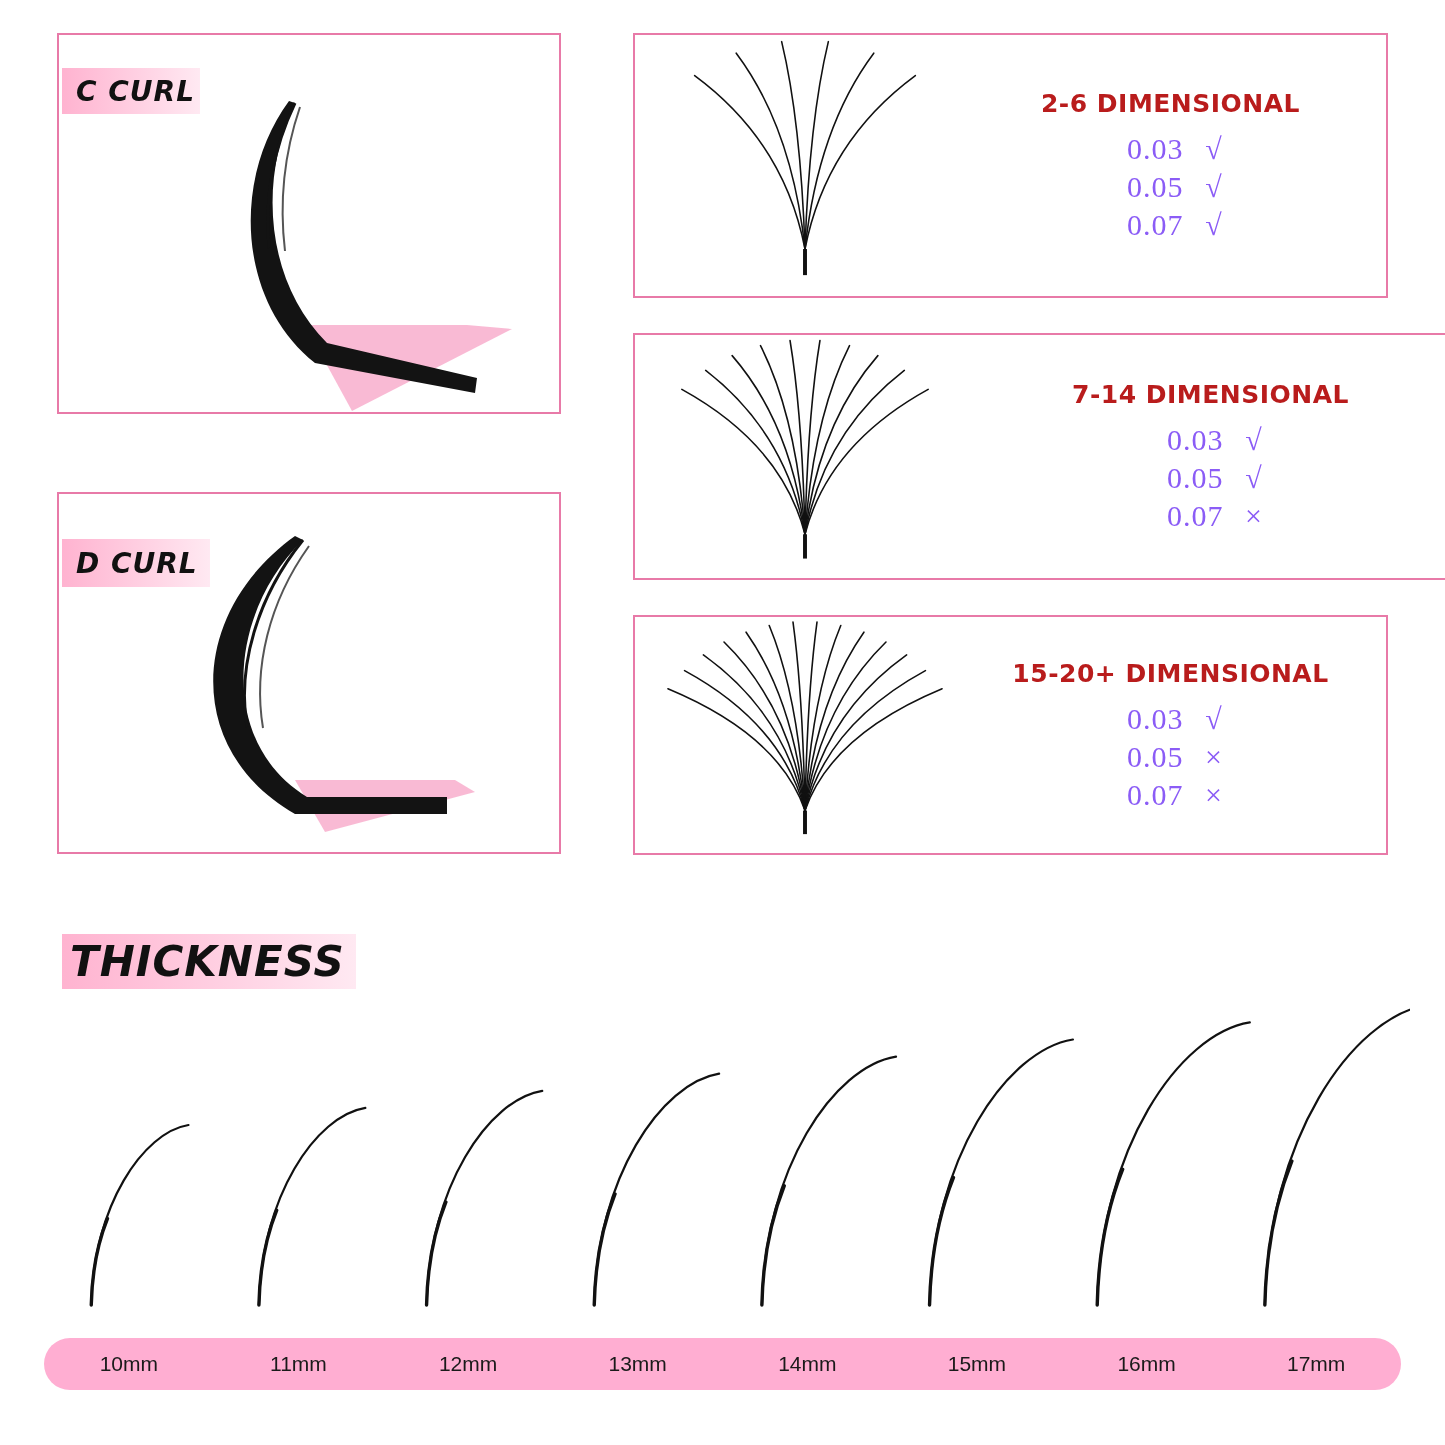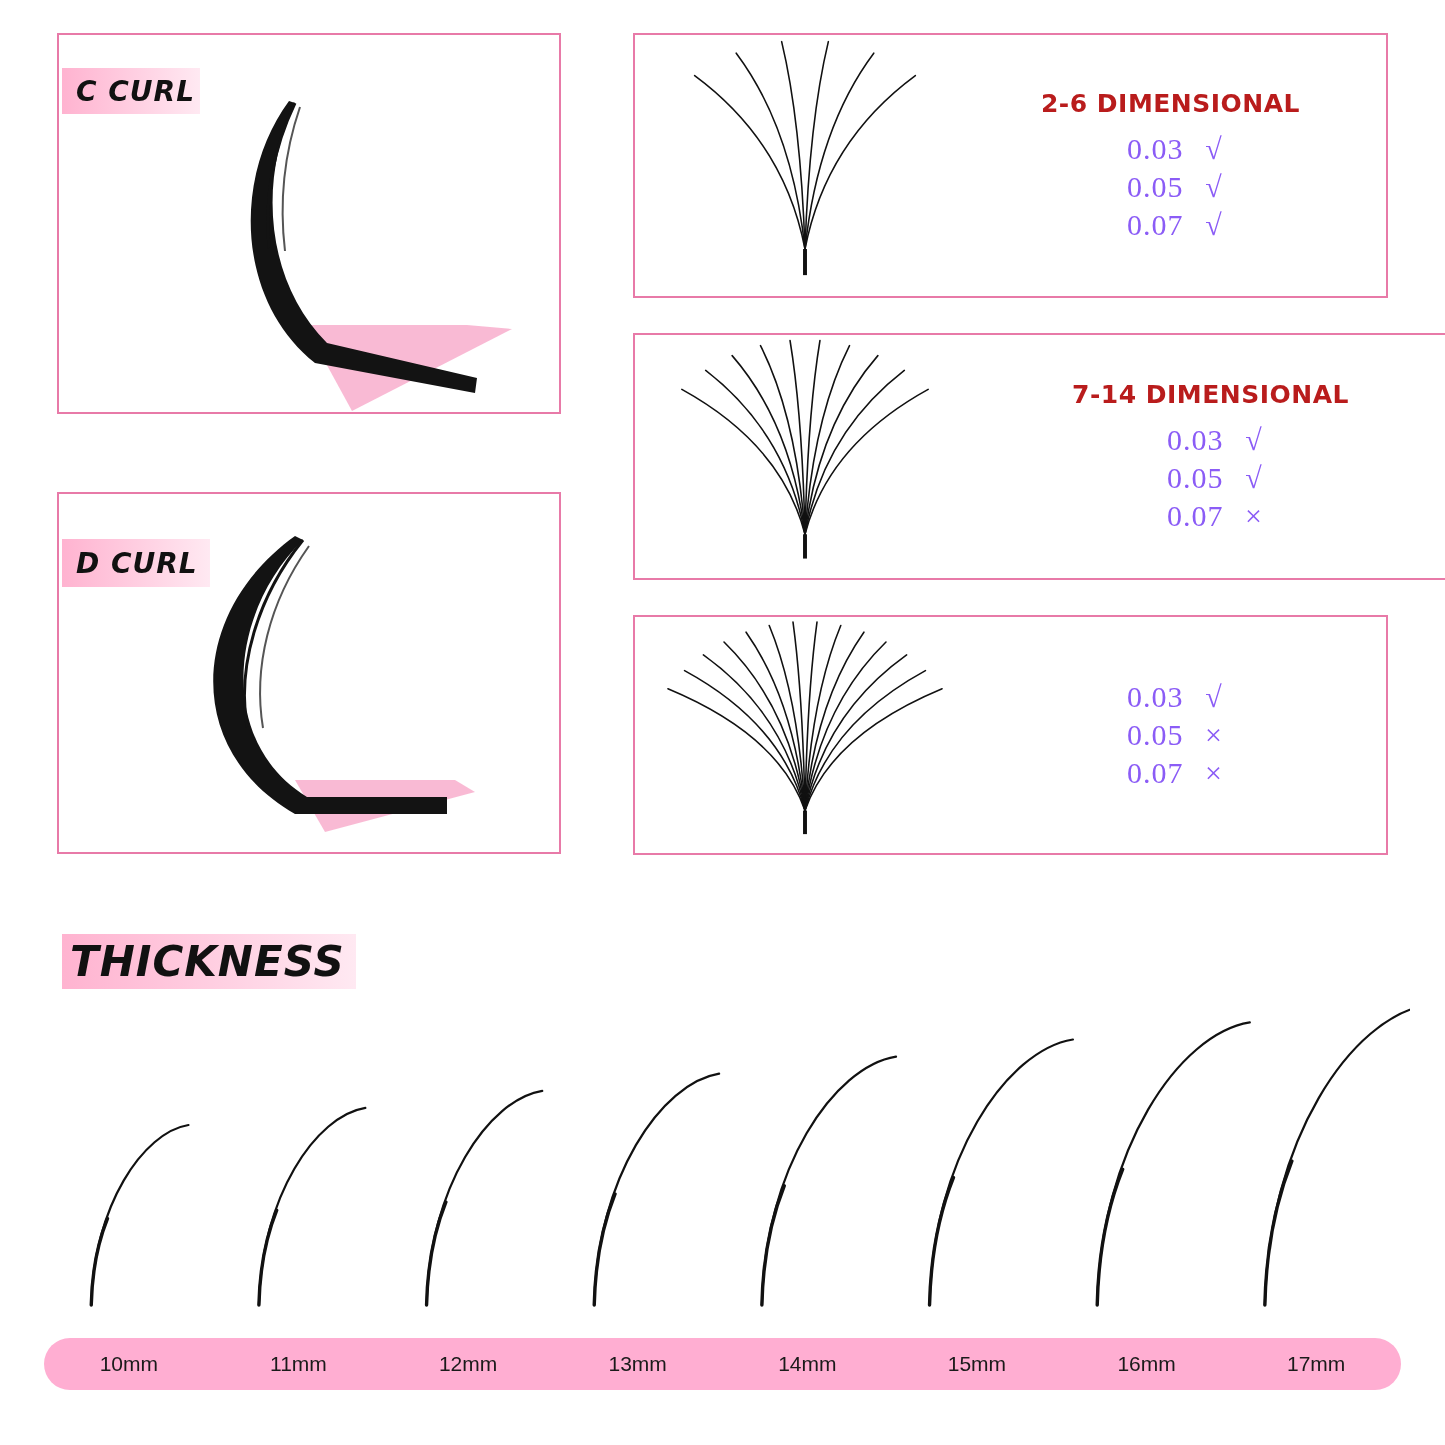--- a/index.html
+++ b/index.html
@@ -242,20 +242,21 @@
       <path d="M150 196.8 Q147.68886450978178 78.02647264185565 137.80234046829264 5.2297945836381245" stroke="#111" stroke-width="1.6" fill="none" stroke-linecap="round"></path>
       <path d="M150 196.8 Q152.31113549021822 78.02647264185565 162.19765953170736 5.2297945836381245" stroke="#111" stroke-width="1.6" fill="none" stroke-linecap="round"></path>
       <path d="M150 196.8 Q156.89206473136662 80.15110108668217 186.37478608221278 8.656614655938995" stroke="#111" stroke-width="1.6" fill="none" stroke-linecap="round"></path>
       <path d="M150 196.8 Q161.34970827832416 84.36235248698951 209.90123813559967 15.44895562417662" stroke="#111" stroke-width="1.6" fill="none" stroke-linecap="round"></path>
       <path d="M150 196.8 Q165.60432751856138 90.58489570870745 232.35617301462952 25.485315659205554" stroke="#111" stroke-width="1.6" fill="none" stroke-linecap="round"></path>
       <path d="M150 196.8 Q169.57981555131704 98.70742150117977 253.33791540972877 38.58616371158027" stroke="#111" stroke-width="1.6" fill="none" stroke-linecap="round"></path>
       <path d="M150 196.8 Q173.2050585927006 108.58463360415078 272.47114257258653 54.51715097443673" stroke="#111" stroke-width="1.6" fill="none" stroke-linecap="round"></path>
       <path d="M150 196.8 Q176.41520806360145 120.03984781655028 289.41359811345217 72.99330292991979" stroke="#111" stroke-width="1.6" fill="none" stroke-linecap="round"></path>
     </svg>
   <div class="dim-info">
+    <div class="dim-title">15-20+ DIMENSIONAL</div>
     <div class="dim-rows">
       <div class="dim-row">
         <span class="dim-val">0.03</span>
         <span class="dim-mark">√</span>
       </div>
       <div class="dim-row">
         <span class="dim-val">0.05</span>
         <span class="dim-mark">×</span>
       </div>
       <div class="dim-row">

